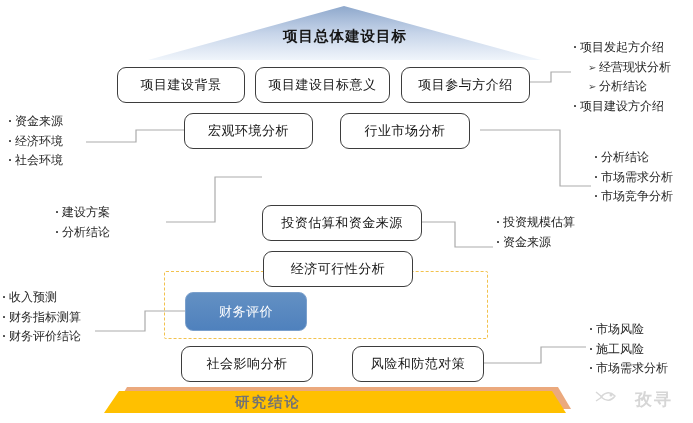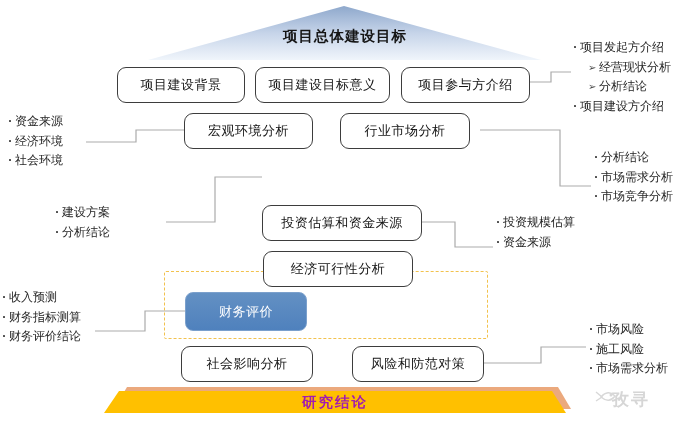--- a/index.html
+++ b/index.html
@@ -30,25 +30,25 @@
   }
   .blist{
     position:absolute;z-index:2;margin:0;padding:0;list-style:none;
     font-size:12px;color:#262626;line-height:19.5px;white-space:nowrap;
   }
   .blist li{margin:0;padding:0;}
   .blist li.l1::before{content:"· ";font-weight:bold;color:#262626;}
   .blist li.l2{padding-left:15px;}
   .blist li.l2::before{content:"\27A2  ";font-size:10px;color:#4a4a4a;}
   .banner-text{
-    position:absolute;left:235px;top:393px;width:200px;text-align:center;z-index:3;
-    font-size:14.5px;font-weight:bold;color:#a21caf;letter-spacing:2px;
+    position:absolute;left:235px;top:393px;width:200px;z-index:3;
+    font-size:14.5px;font-weight:bold;color:#737373;letter-spacing:2px;
   }
   .watermark{
-    position:absolute;left:612px;top:388px;z-index:2;
+    position:absolute;left:635px;top:388px;z-index:2;
     font-size:17px;font-weight:bold;color:#d6d6d6;letter-spacing:2px;text-align:center;
   }
 </style>
 </head>
 <body>
 
 <div class="stage">
 
   <svg class="bg" width="693" height="423" viewBox="0 0 693 423">
     <defs>

